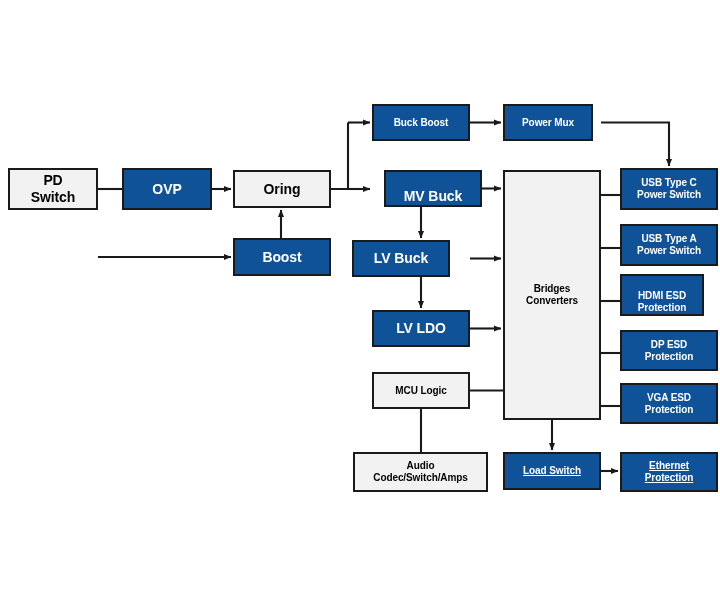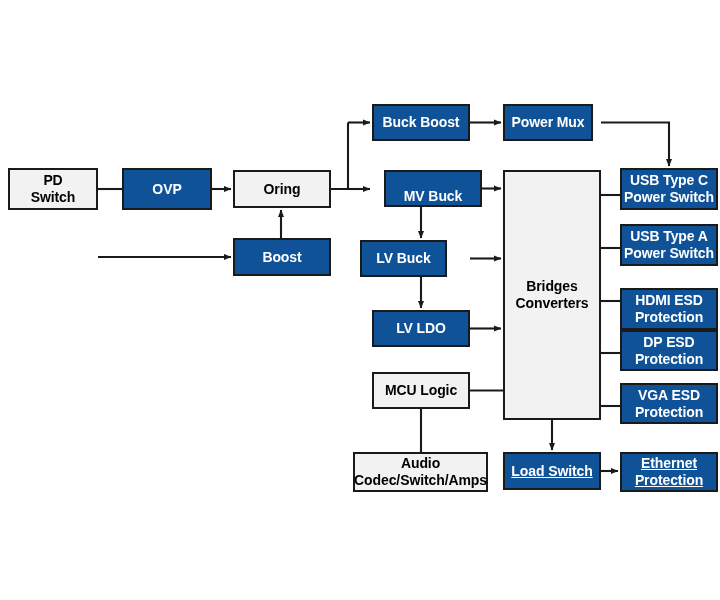--- a/index.html
+++ b/index.html
@@ -42,21 +42,21 @@
   }
   .blk.blue {
     background: #0f5298;
     color: #ffffff;
   }
   .blk .lbl {
     display: block;
     padding: 0 2px;
     white-space: pre-line;
   }
-  .fs13 { font-size: 14px; }
+  .fs13 { font-size: 10px; }
   .fs14 { font-size: 14px; }
 </style>
 </head>
 <body>
 
 <div id="canvas">
 
   <svg id="svg-wires" viewBox="0 0 720 600" width="720" height="600">
     <defs>
       <marker id="ah" markerWidth="9" markerHeight="9" refX="7.2" refY="3.1" orient="auto" markerUnits="userSpaceOnUse">
@@ -130,21 +130,21 @@
   </div>
 
   <div class="blk blue fs13" style="left:503px;top:104px;width:90px;height:37px;">
     <span class="lbl">Power Mux</span>
   </div>
 
   <div class="blk blue fs14" style="left:384px;top:170px;width:98px;height:37px;align-items:flex-end;">
     <span class="lbl">MV Buck</span>
   </div>
 
-  <div class="blk blue fs14" style="left:360px;top:240px;width:87px;height:37px;text-align:center;">
+  <div class="blk blue fs14" style="left:352px;top:240px;width:98px;height:37px;text-align:center;">
     <span class="lbl">LV Buck</span>
   </div>
 
   <div class="blk blue fs14" style="left:372px;top:310px;width:98px;height:37px;">
     <span class="lbl">LV LDO</span>
   </div>
 
   <div class="blk gray fs13" style="left:372px;top:372px;width:98px;height:37px;">
     <span class="lbl">MCU Logic</span>
   </div>
@@ -166,21 +166,21 @@
   <div class="blk blue fs13" style="left:620px;top:168px;width:98px;height:42px;">
     <span class="lbl">USB Type C
 Power Switch</span>
   </div>
 
   <div class="blk blue fs13" style="left:620px;top:224px;width:98px;height:42px;">
     <span class="lbl">USB Type A
 Power Switch</span>
   </div>
 
-  <div class="blk blue fs13" style="left:620px;top:288px;width:98px;height:42px;">
+  <div class="blk blue fs13" style="left:620px;top:274px;width:84px;height:42px;align-items:flex-end;">
     <span class="lbl">HDMI ESD
 Protection</span>
   </div>
 
   <div class="blk blue fs13" style="left:620px;top:330px;width:98px;height:41px;">
     <span class="lbl">DP ESD
 Protection</span>
   </div>
 
   <div class="blk blue fs13" style="left:620px;top:383px;width:98px;height:41px;">

